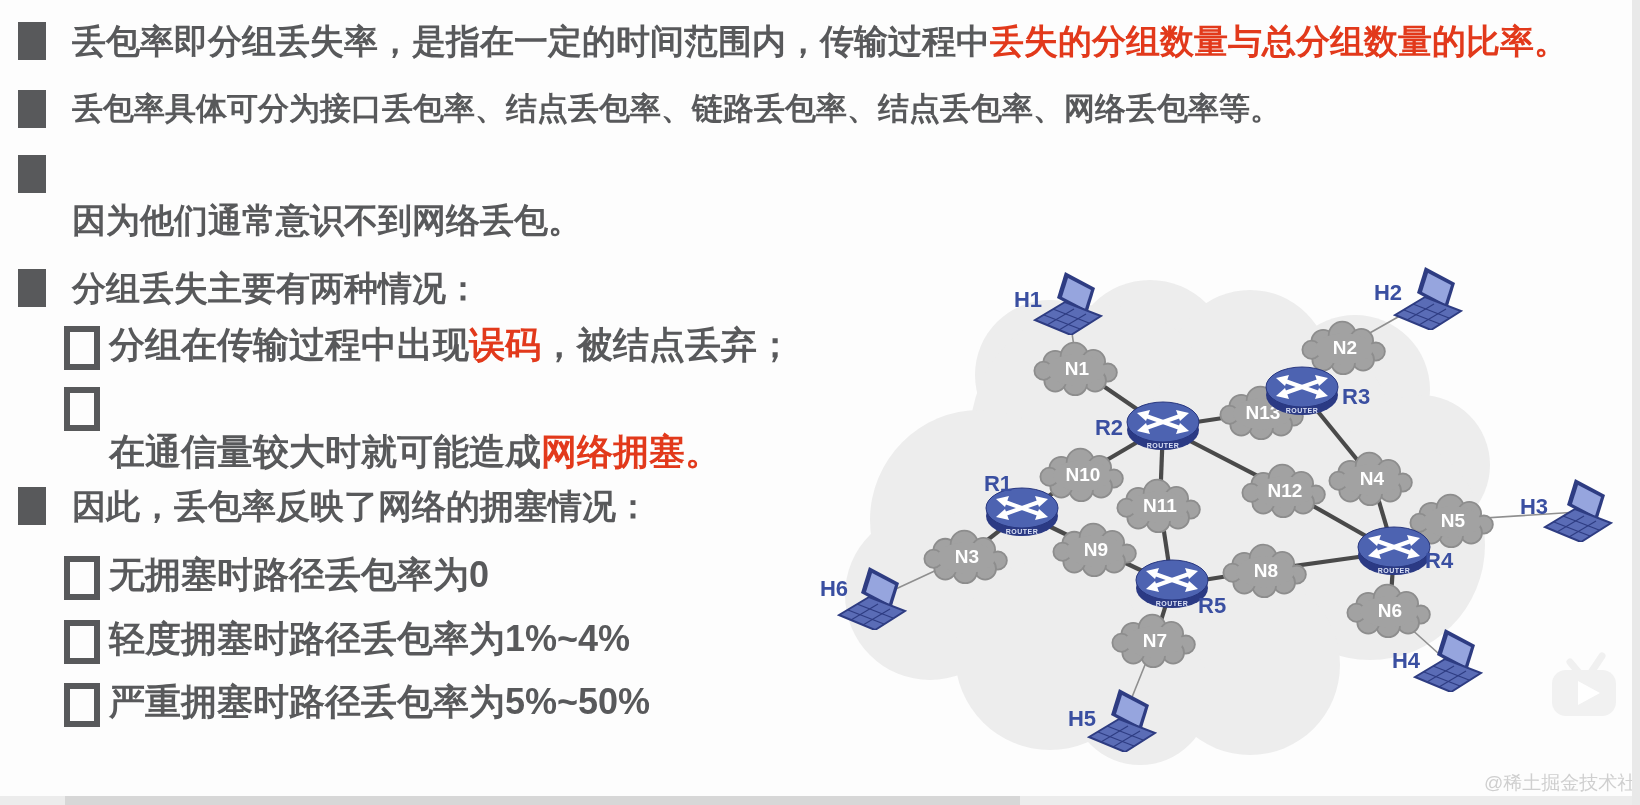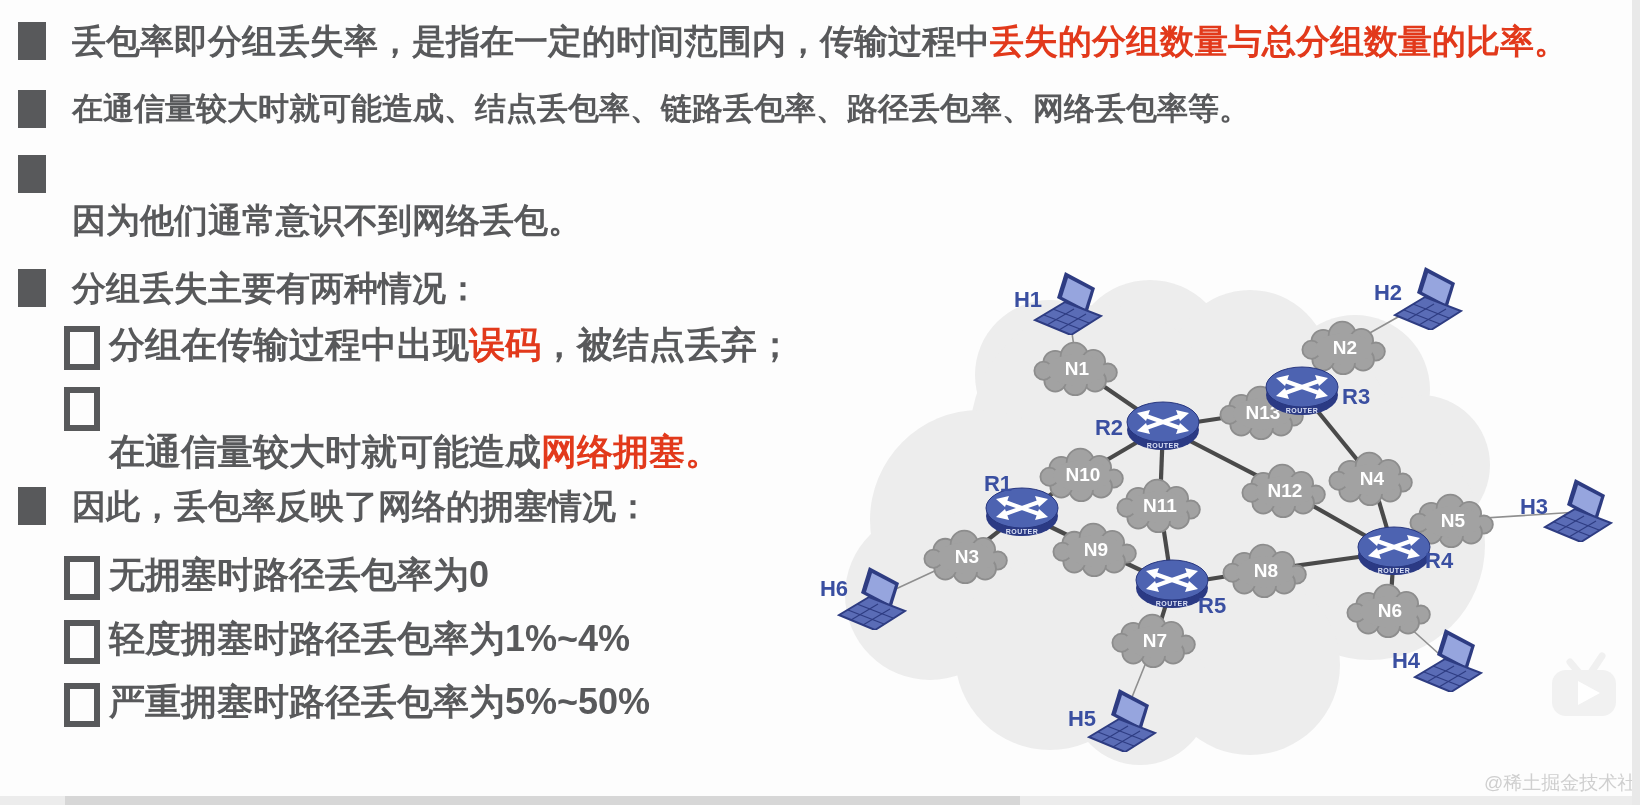--- a/index.html
+++ b/index.html
@@ -35,21 +35,21 @@
 
 <div class="stage">
 
   <div class="row main" style="top:14px">
     <span class="sq filled"></span>
     <p class="t"><span>丢包率即分组丢失率，是指在一定的时间范围内，传输过程中</span><span class="red">丢失的分组数量与总分组数量的比率。</span></p>
   </div>
 
   <div class="row main small" style="top:82px">
     <span class="sq filled"></span>
-    <p class="t">在通信量较大时就可能造成、结点丢包率、链路丢包率、路径丢包率、网络丢包率等。</p>
+    <p class="t">丢包率具体可分为接口丢包率、结点丢包率、链路丢包率、结点丢包率、网络丢包率等。</p>
   </div>
 
   <div class="row main" style="top:147px">
     <span class="sq filled"></span>
     <p class="t"><br><span>因为他们通常意识不到网络丢包。</span></p>
   </div>
 
   <div class="row main" style="top:261px">
     <span class="sq filled"></span>
     <p class="t">分组丢失主要有两种情况：</p>

